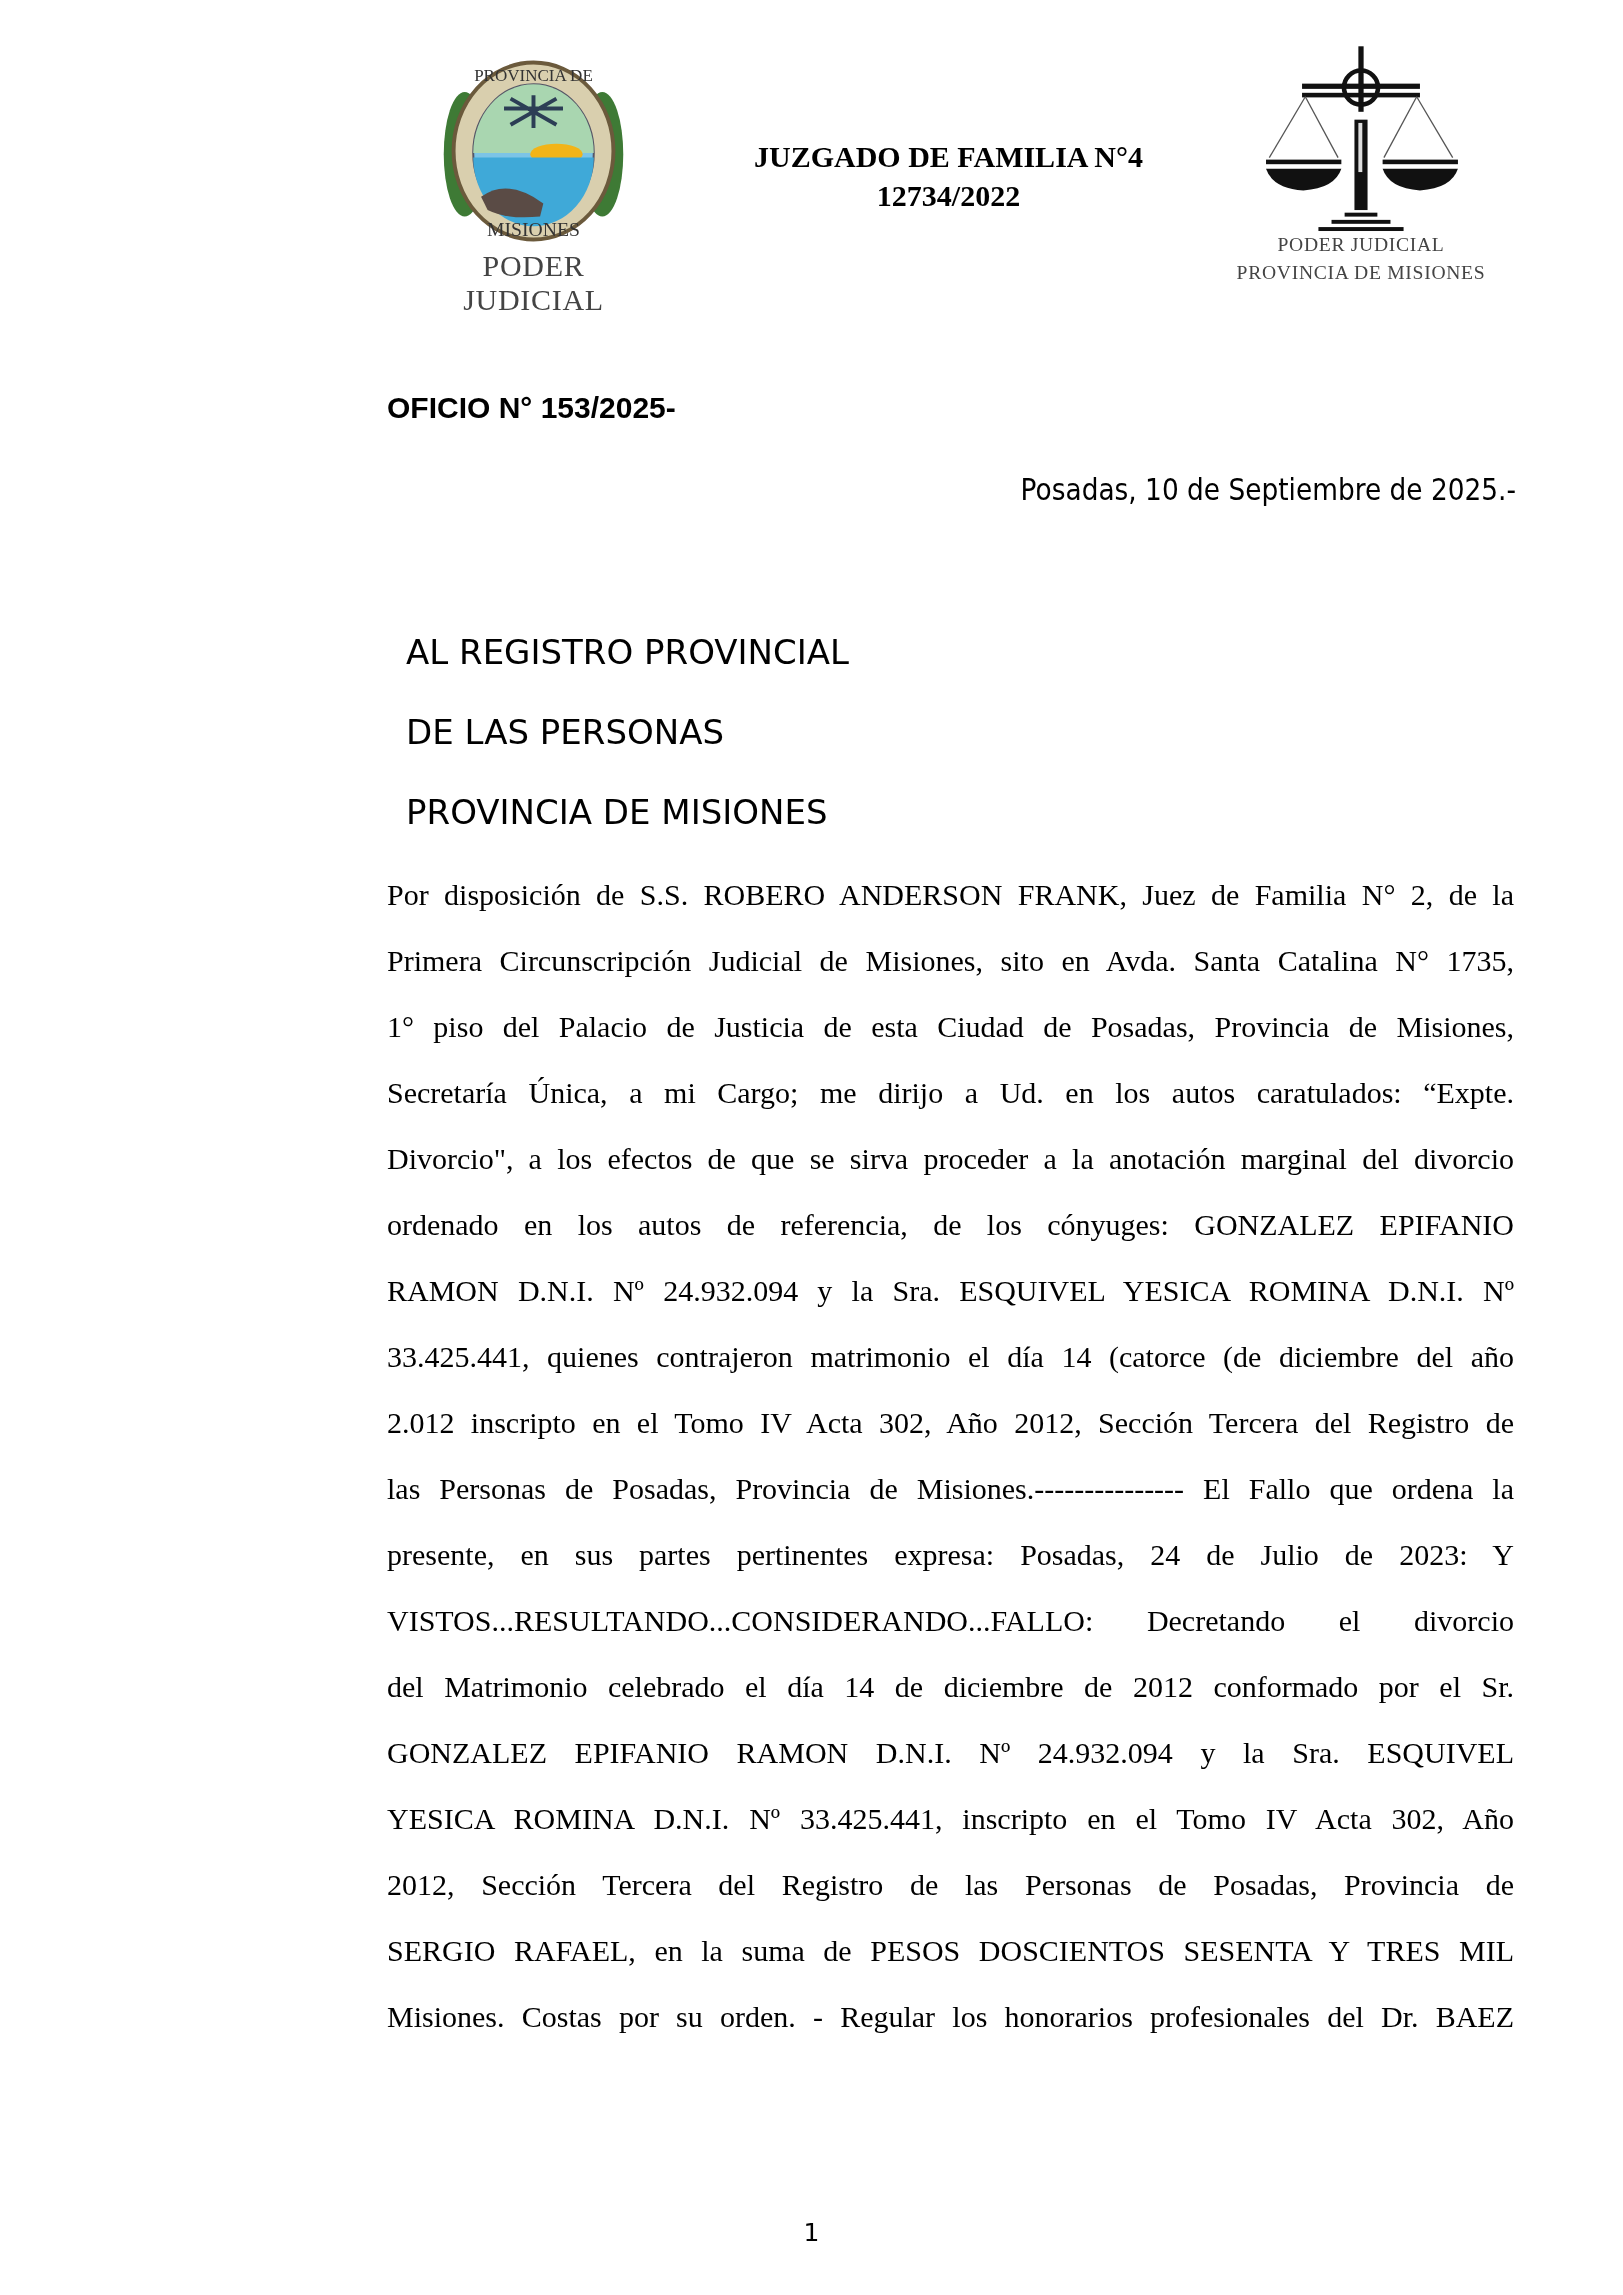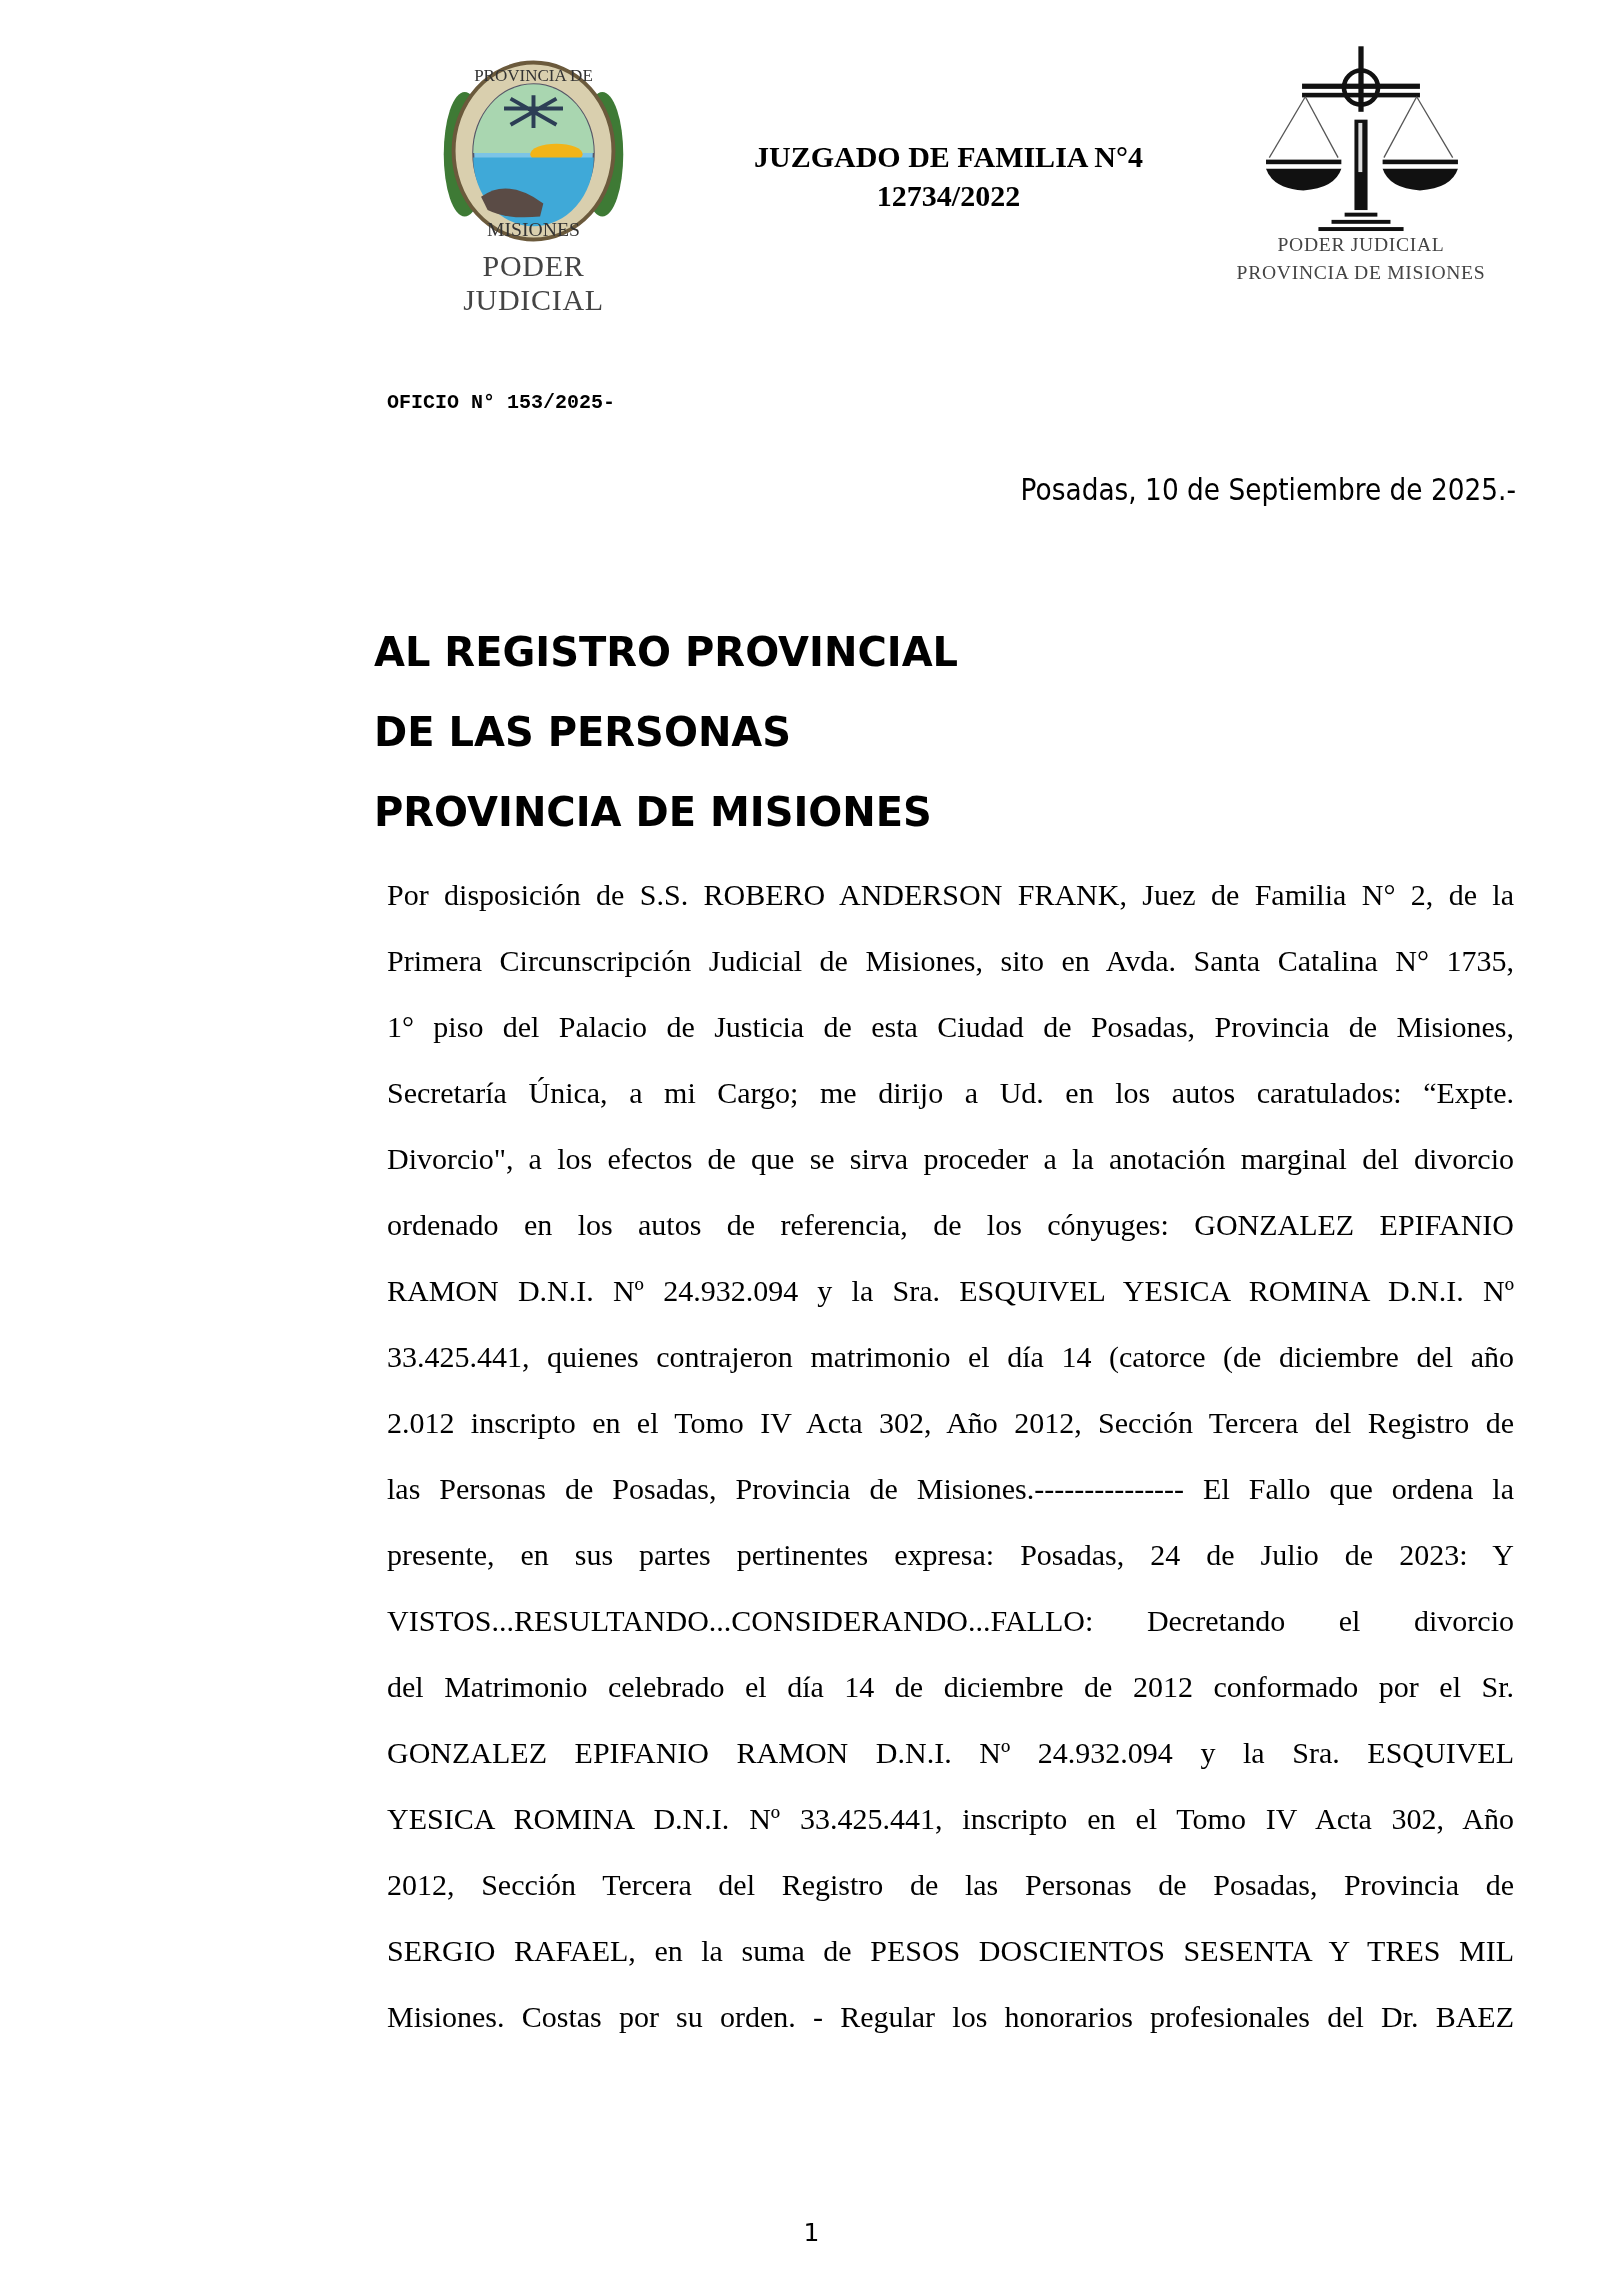--- a/index.html
+++ b/index.html
@@ -14,29 +14,29 @@
       font-family: "Liberation Serif", serif; color: #444; letter-spacing: 0.7px;
     }
     .header-center {
       position: absolute; left: 687px; top: 137px; width: 523px; text-align: center;
       font-family: "Liberation Serif", serif; font-weight: bold; font-size: 30px; line-height: 39px;
     }
 
     
     .oficio {
       position: absolute; left: 387px; top: 391px;
-      font-family: Liberation Mono, monospace; font-weight: bold; font-size: 20px;
+      font-family: Liberation Sans, sans-serif; font-weight: bold; font-size: 30px;
     }
     .fecha {
       position: absolute; right: 107px; top: 472px;
       font-family: "DejaVu Sans", sans-serif; font-size: 30px; transform: scaleX(0.88); transform-origin: right;
     }
 
     
-    .dest { position: absolute; left: 374px; top: 633px; font-family: "DejaVu Sans", sans-serif; font-weight: bold; font-size: 40px; }
+    .dest { position: absolute; left: 406px; top: 633px; font-family: "DejaVu Sans", sans-serif; font-weight: normal; font-size: 34px; }
     .dest div { height: 80px; line-height: 39px; }
 
     
     .body-text {
       position: absolute; left: 387px; top: 862px; width: 1127px;
       font-family: "Liberation Serif", serif; font-size: 30px; line-height: 66px;
       text-align: justify;
     }
     .body-text .ln { display: block; text-align: justify; text-align-last: justify; white-space: nowrap; height: 66px; }
 

